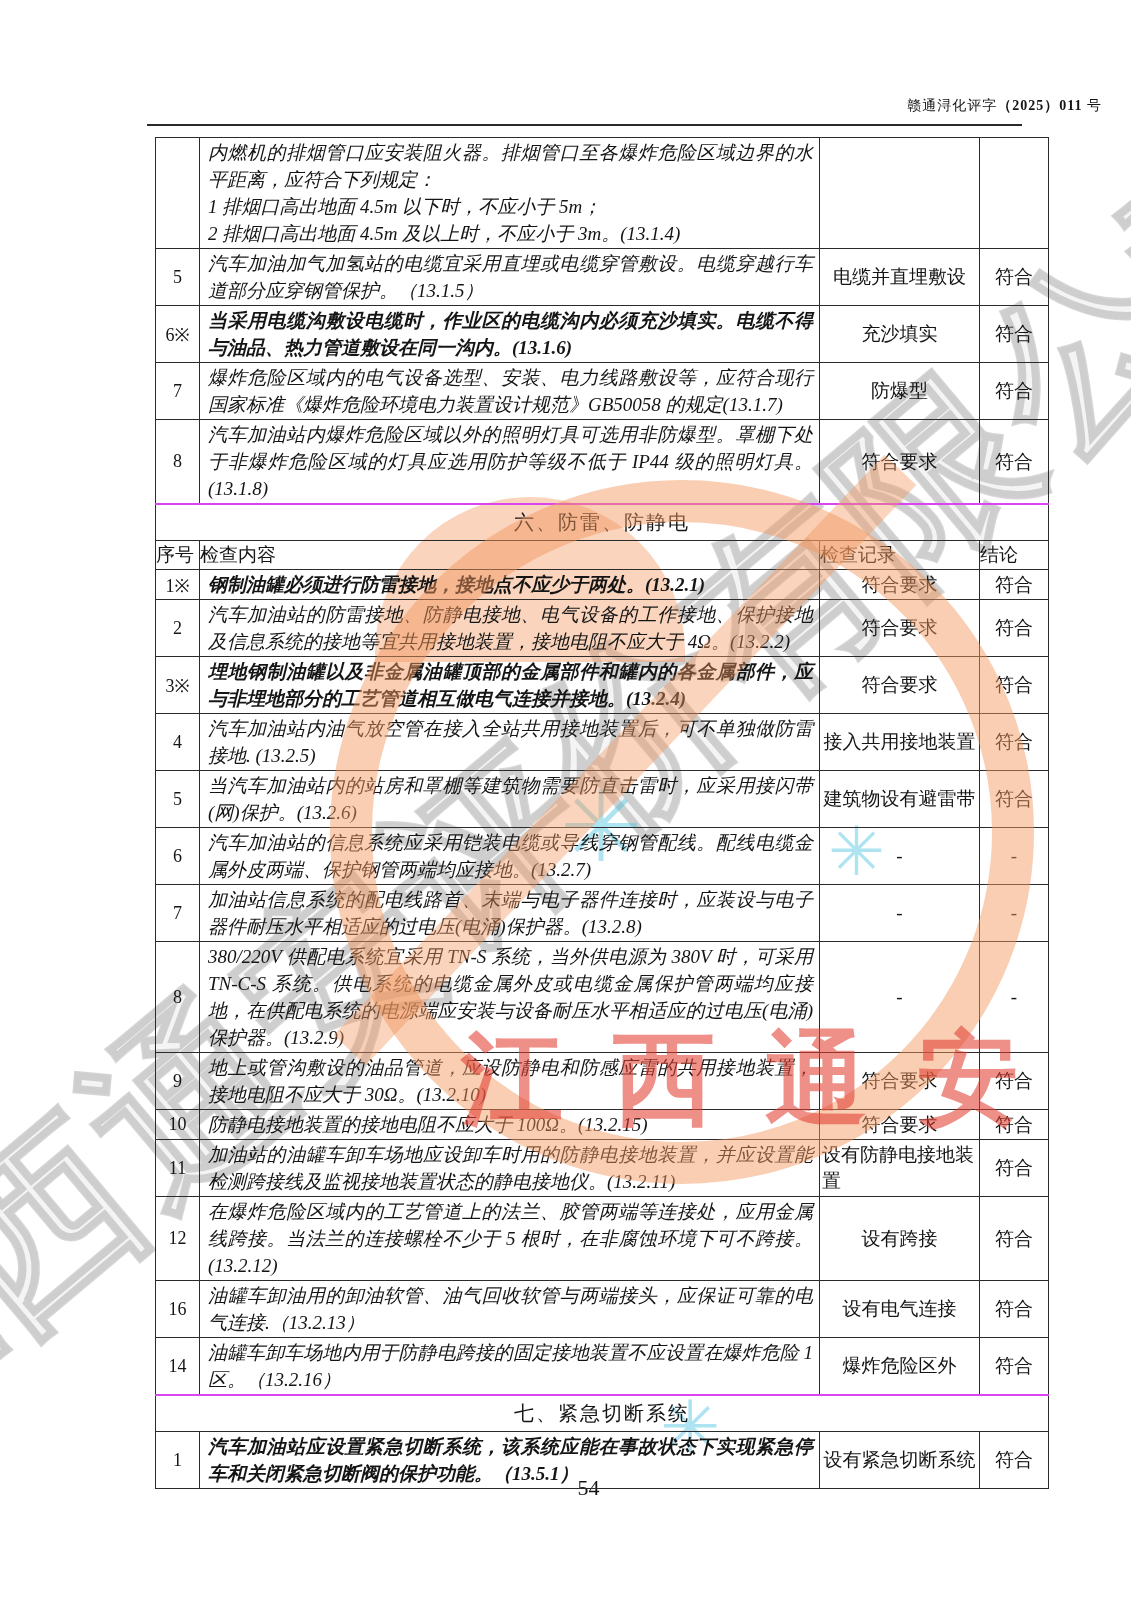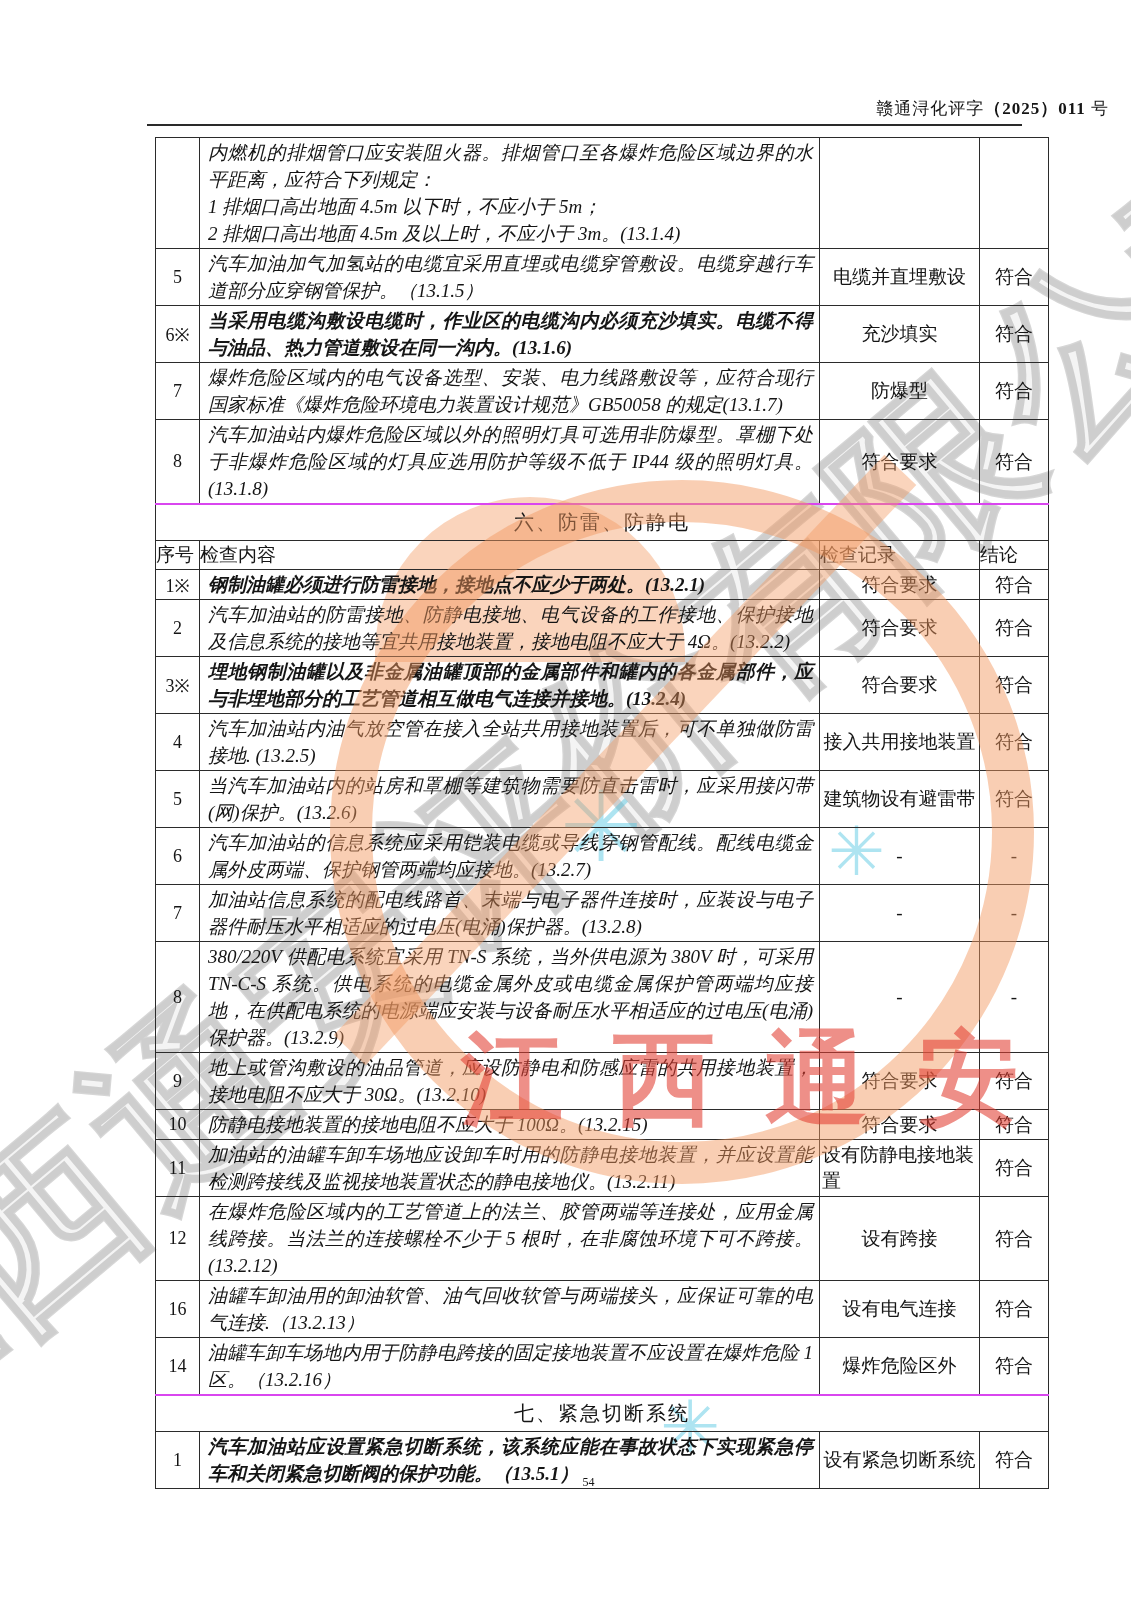--- a/index.html
+++ b/index.html
@@ -3,41 +3,41 @@
 <meta charset="utf-8">
 <style>
   html,body{margin:0;padding:0;background:#888;}
   .page{
     position:relative;width:1131px;height:1600px;background:#ffffff;
     margin:0 auto;overflow:hidden;
     font-family:"Liberation Serif","DejaVu Serif",serif;color:#151515;
   }
   
   .hdr-left{position:absolute;left:147px;top:97px;font-size:19px;letter-spacing:1px;}
-  .hdr-right{position:absolute;right:22px;top:97px;font-size:17px;letter-spacing:1px;}
+  .hdr-right{position:absolute;right:29px;top:97px;font-size:14px;letter-spacing:1px;}
   .hdr-right .num{font-weight:700;}
   .hdr-rule{position:absolute;left:147px;top:124px;width:875px;border-top:2px solid #2a2a2a;height:0;}
   
   table.insp{
     position:absolute;left:155px;top:137px;width:867px;
     border-collapse:collapse;table-layout:fixed;z-index:1;
   }
   table.insp td{border:1px solid #2b2b2b;vertical-align:middle;overflow:hidden;}
   td.no-cell{width:43px;text-align:center;font-size:18px;padding:1px 0;}
   td.content-cell{width:605px;text-align:left;font-size:19px;line-height:27px;
     padding:1px 6px 1px 8px;white-space:pre-line;text-align:justify;font-style:italic;}
   td.record-cell{width:155px;text-align:center;font-size:19px;line-height:26px;padding:1px 2px;}
   td.concl-cell{width:64px;text-align:center;font-size:19px;padding:1px 2px;}
   tr.bold td.content-cell{font-weight:700;}
   tr.section-row td{border-top:2px solid #d946ef;text-align:center;font-size:20px;
     padding:4px 0;letter-spacing:2px;}
   tr.colheader-row td{text-align:left;font-size:19px;line-height:24px;padding:2px 0;}
   td.record-cell.left{text-align:left;}
   
-  .pageno{position:absolute;left:155px;top:1475px;width:867px;text-align:center;font-size:12px;font-family:Liberation Serif, serif;}
+  .pageno{position:absolute;left:155px;top:1475px;width:867px;text-align:center;font-size:22px;font-family:Liberation Serif, serif;}
   
   .wm{position:absolute;pointer-events:none;}
   .wm-under{z-index:0;}
   .wm-over{z-index:2;}
   .wm-outline{
     left:565px;top:790px;transform:translate(-50%,-50%) rotate(-40deg);
     font-size:190px;font-weight:700;white-space:nowrap;letter-spacing:4px;
     color:rgba(145,145,145,0.10);-webkit-text-stroke:2.5px rgba(120,120,120,0.30);
   }
   .wm-dome{

